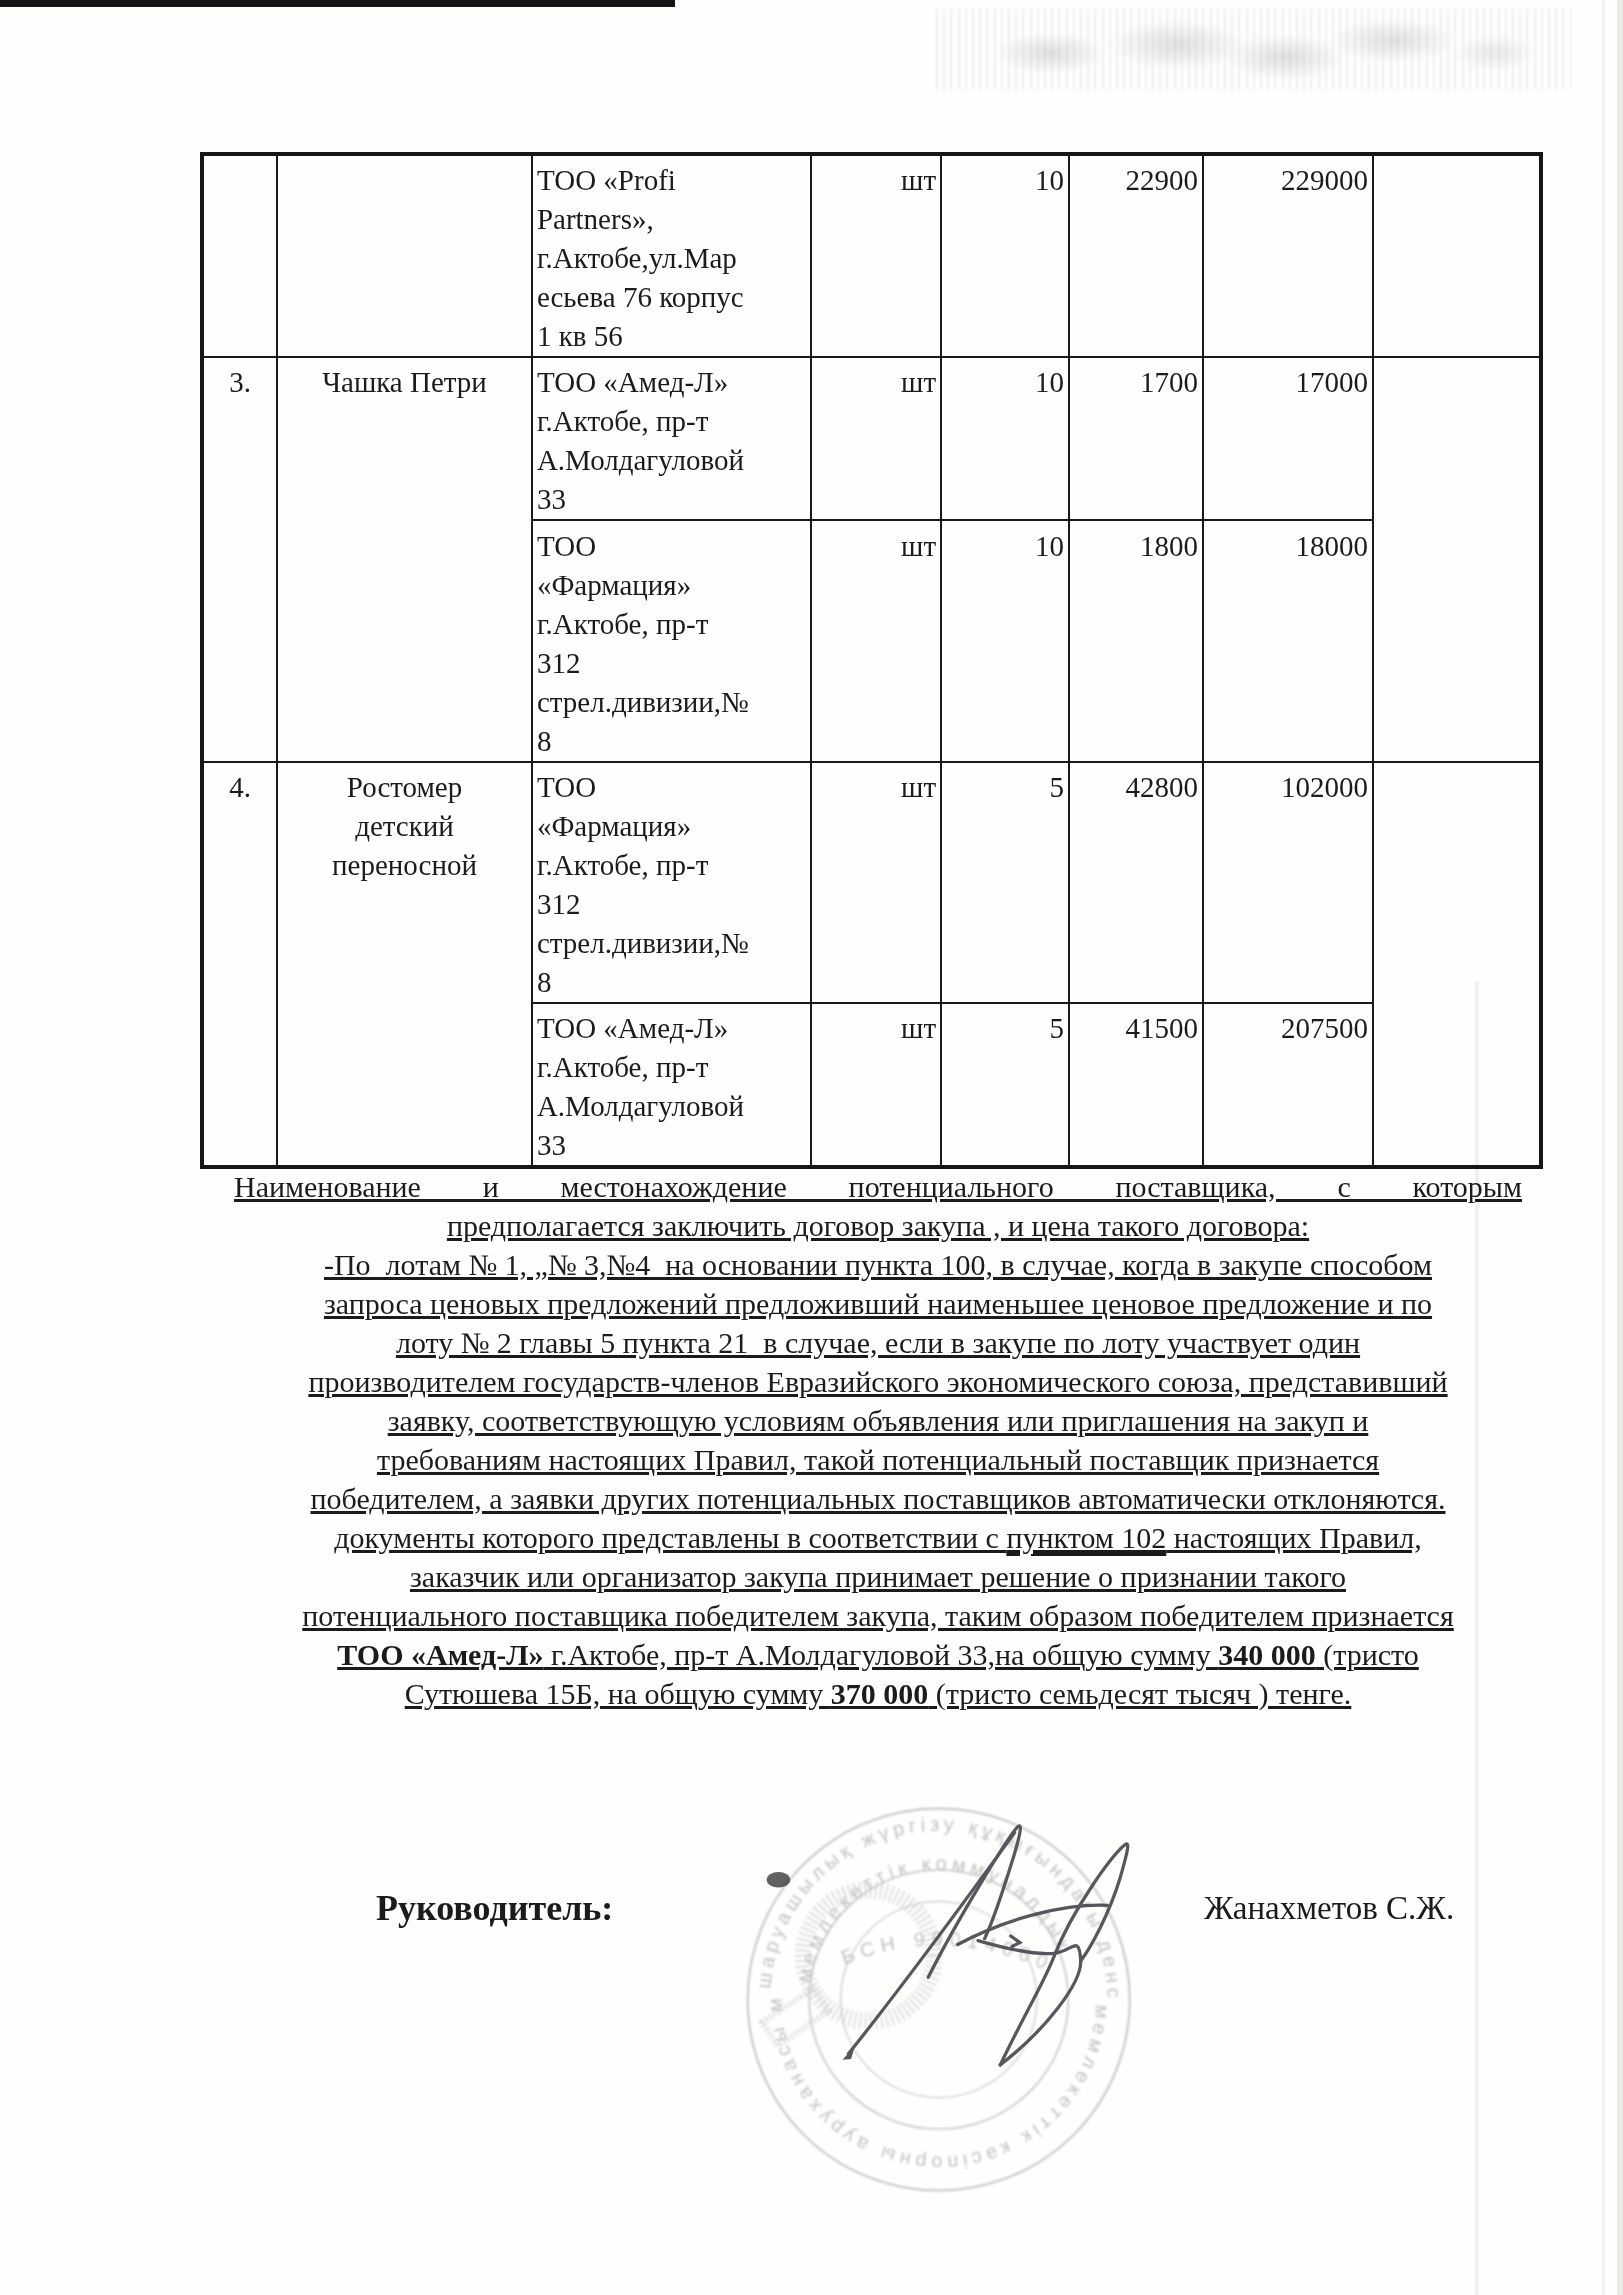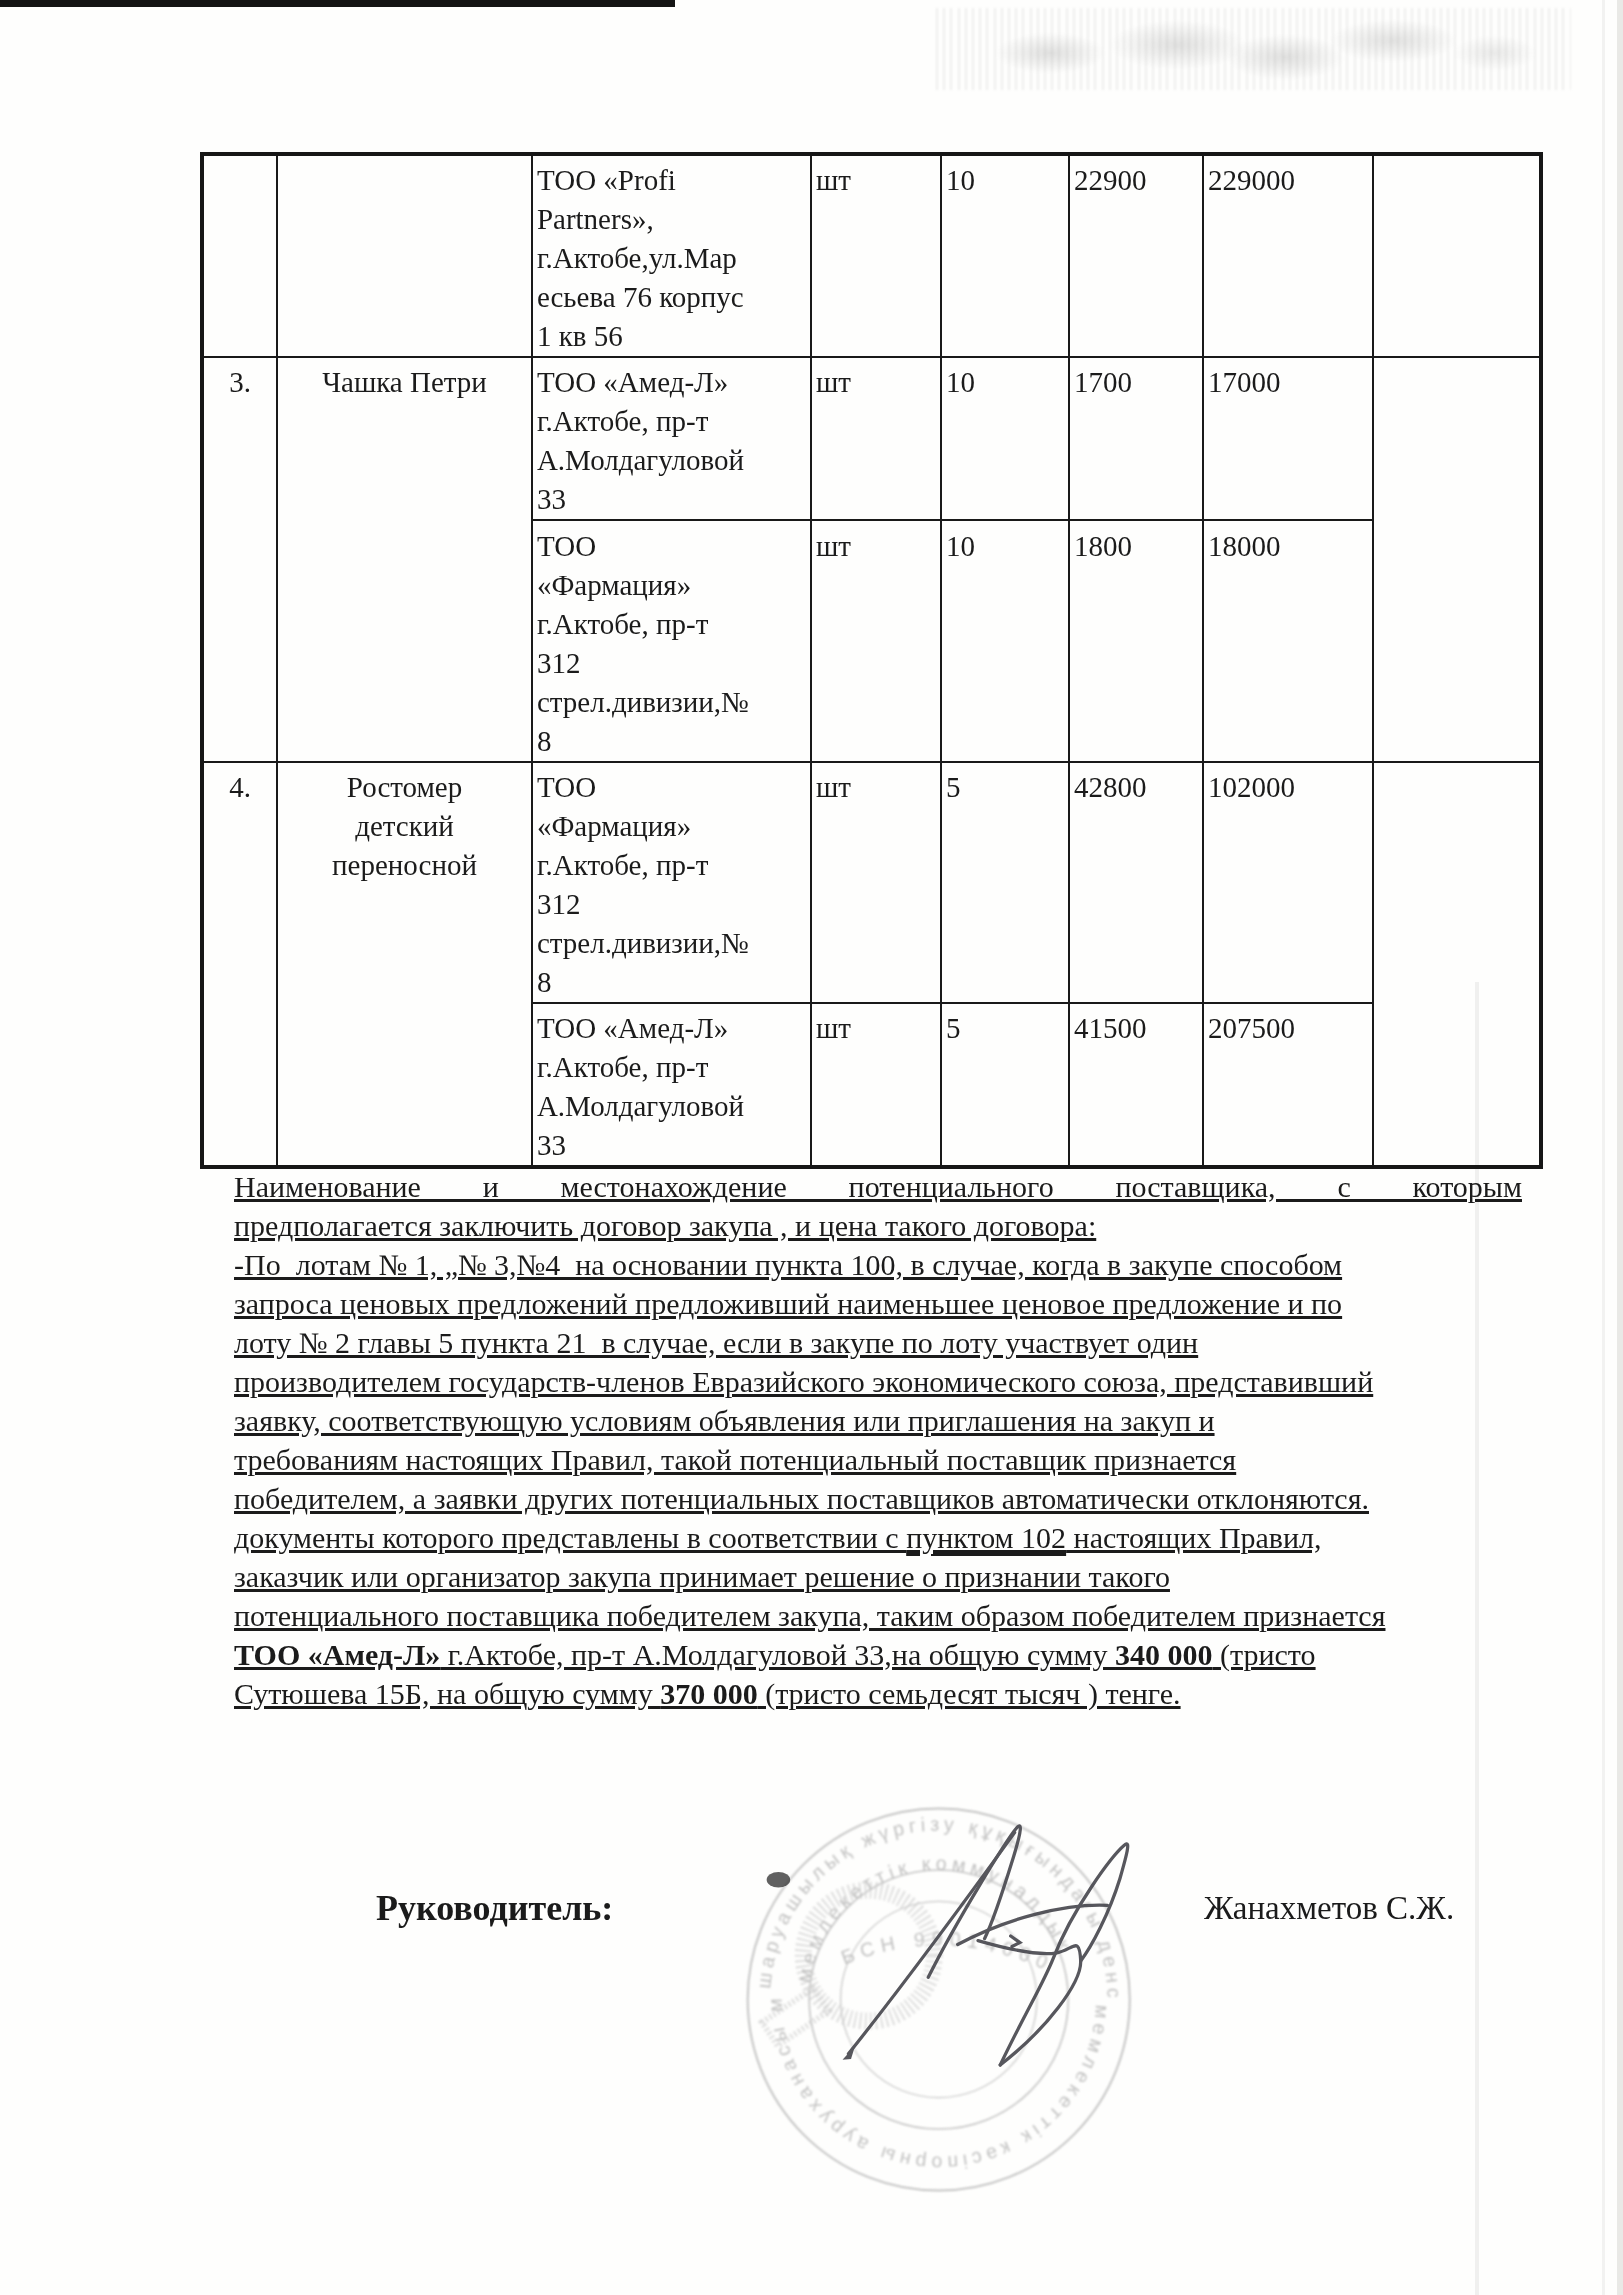--- a/index.html
+++ b/index.html
@@ -38,29 +38,29 @@
     border:2.6px solid #191919;
     vertical-align:top;
     font-size:29px;line-height:39px;
     white-space:pre-line;
     padding:5.2px 3.9px 0 3.9px;
     overflow:hidden;
   }
   td.c-num{text-align:center;}
   td.c-name{text-align:center;}
   td.c-sup{text-align:left;padding-left:9.2px;padding-right:5.2px;}
-  td.c-unit,td.c-qty,td.c-price,td.c-total{text-align:left;}
+  td.c-unit,td.c-qty,td.c-price,td.c-total{text-align:right;}
   td.c-last{padding:0;}
 
   
   .para{
     position:absolute;left:234px;top:1167px;width:1288px;
     font-size:30px;line-height:39px;text-decoration:underline;
   }
-  .para .pline{white-space:pre-wrap;}
+  .para .pline{white-space:pre-wrap;text-align:center;}
   .para .pline.justify{text-align:justify;text-align-last:justify;}
   .seg-b{font-weight:bold;}
   .seg-u{text-decoration:underline;text-underline-offset:5.2px;}
 
   
   .role-label{
     position:absolute;left:376px;top:1890px;
     font-size:36px;font-weight:bold;line-height:37px;
   }
   .signer-name{

